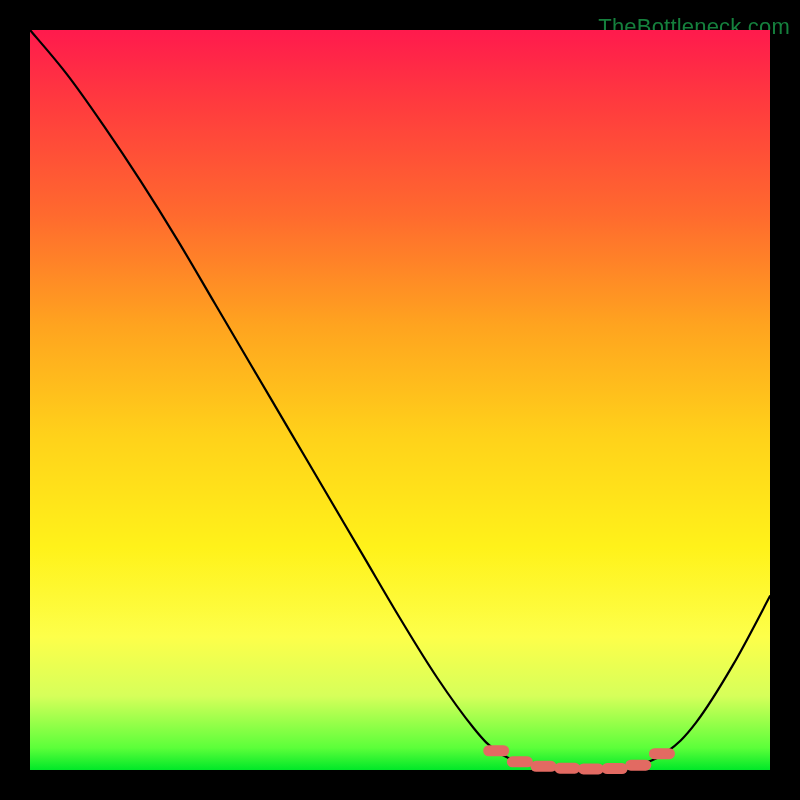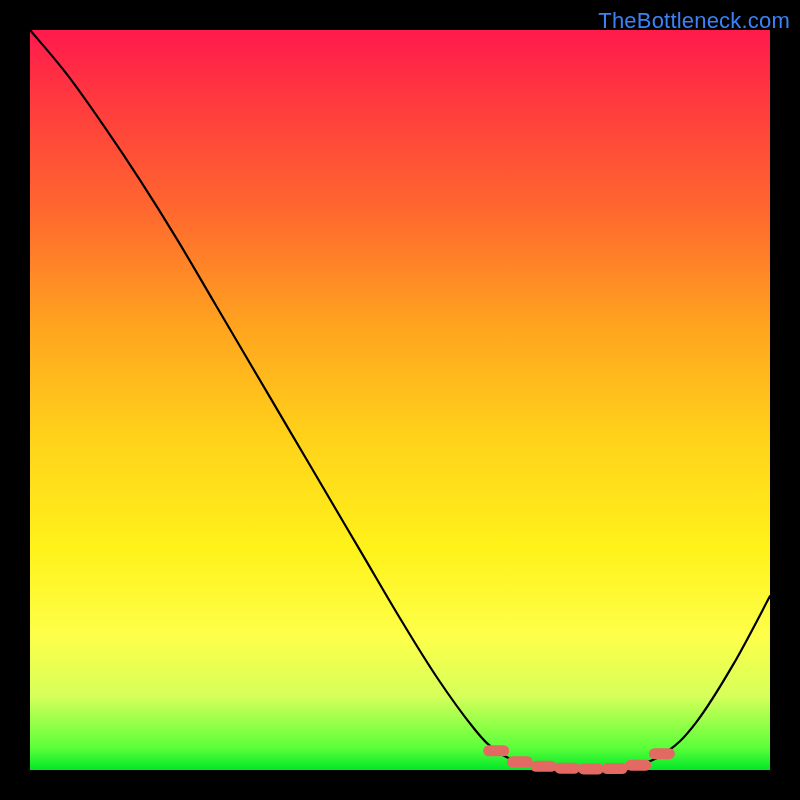--- a/index.html
+++ b/index.html
@@ -34,23 +34,23 @@
       #ffd21a 55%,
       #fff21a 70%,
       #fdff4a 82%,
       #d6ff5a 90%,
       #5cff3a 97%,
       #00e828 100%
     );
   }
   .watermark {
     position: absolute;
-    top: 8px;
+    top: 14px;
     right: 10px;
-    color: #3b82f6;
+    color: #15803d;
     font-size: 22px;
     font-weight: 500;
     letter-spacing: 0.2px;
     user-select: none;
   }
   svg.curve {
     position: absolute;
     left: 0;
     top: 0;
     width: 740px;

